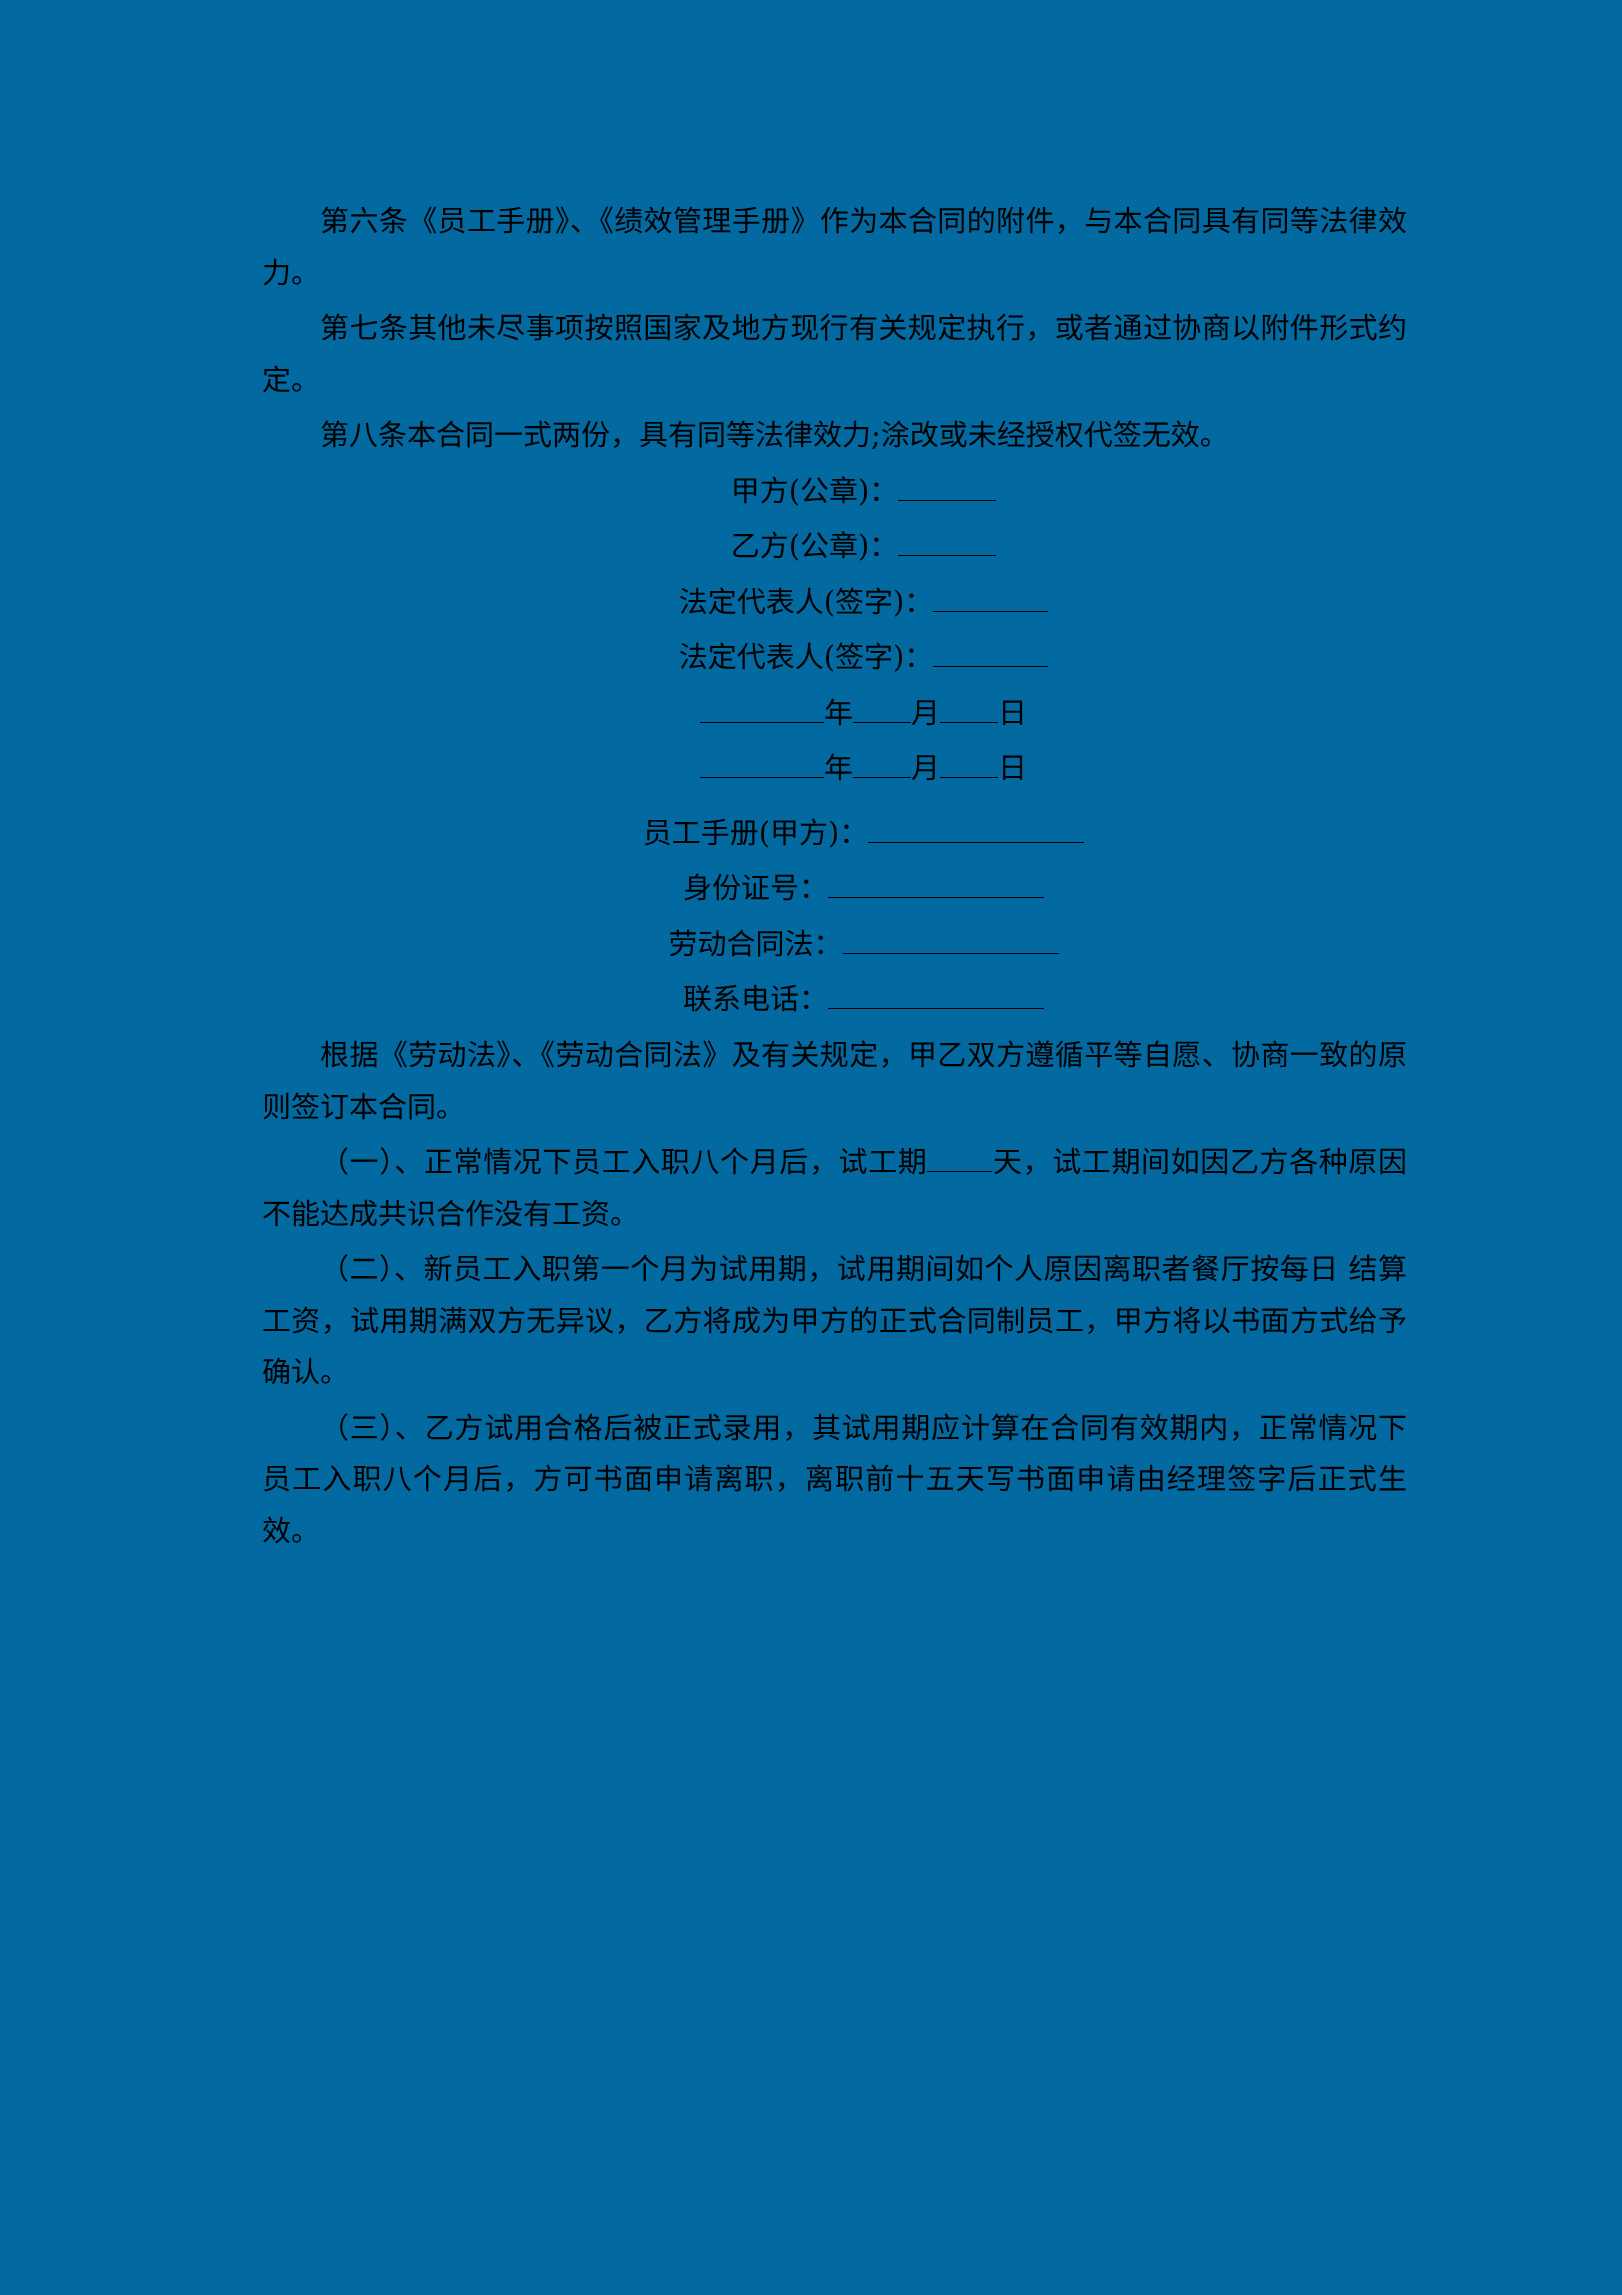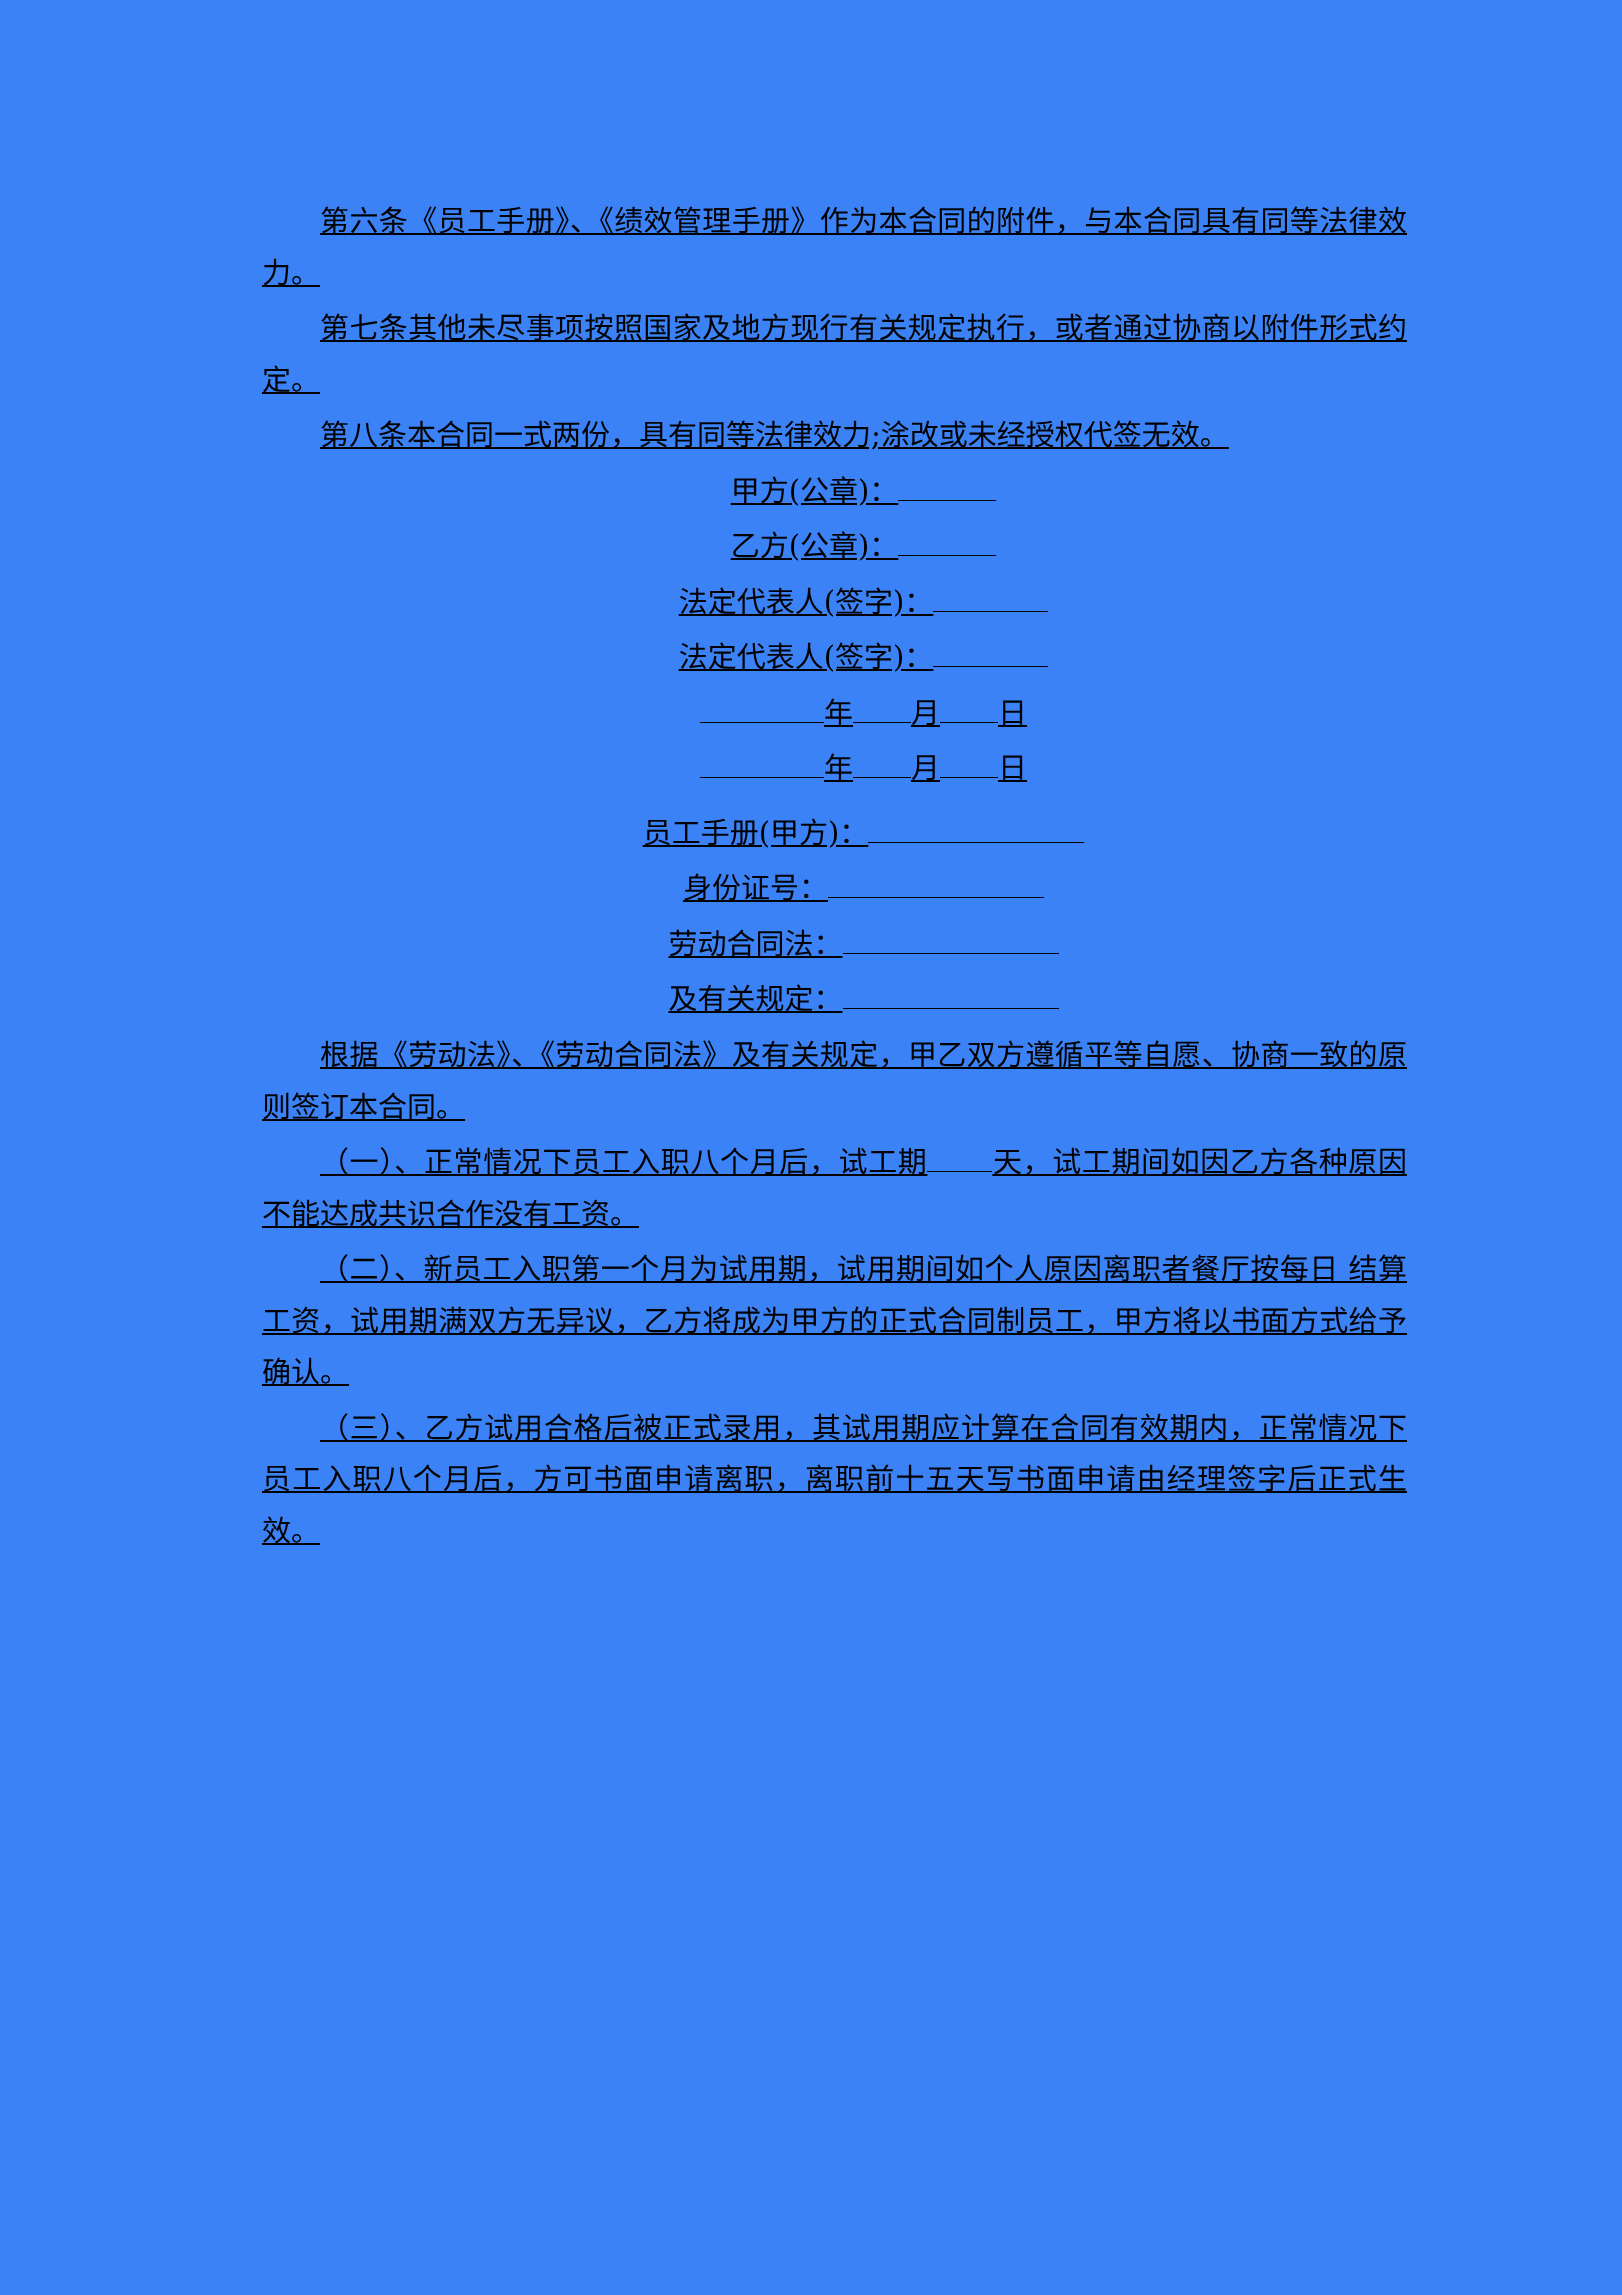--- a/index.html
+++ b/index.html
@@ -11,22 +11,21 @@
     width: 1623px;
     height: 2295px;
     font-family: "DejaVu Serif", "Liberation Serif", serif;
     color: #000000;
   }
   .page {
     box-sizing: border-box;
     width: 1623px;
     height: 2295px;
     padding: 196px 216px 170px 262px;
-    background: #3b82f6;
-    text-decoration: underline;
+    background: #0369a1;
   }
   .doc {
     font-size: 29px;
     line-height: 1.78;
   }
   
   p.para {
     margin: 0 0 3.9px 0;
     text-indent: 2em;
     text-align: justify;
@@ -79,21 +78,21 @@
     <div class="gap-tall"></div>
 
 
     <p class="line"><span>员工手册(甲方)：</span><span class="blank-l"></span></p>
 
 
     <p class="line"><span>身份证号：</span><span class="blank-l"></span></p>
 
     <p class="line"><span>劳动合同法：</span><span class="blank-l"></span></p>
 
-    <p class="line"><span>及有关规定：</span><span class="blank-l"></span></p>
+    <p class="line"><span>联系电话：</span><span class="blank-l"></span></p>
 
     <p class="para">根据《劳动法》、《劳动合同法》及有关规定，甲乙双方遵循平等自愿、协商一致的原则签订本合同。</p>
 
     <p class="para"><span>（一）、正常情况下员工入职八个月后，试工期</span><span class="blank-xs"></span><span>天，试工期间如因乙方各种原因不能达成共识合作没有工资。</span></p>
 
     <p class="para">（二）、新员工入职第一个月为试用期，试用期间如个人原因离职者餐厅按每日 结算工资，试用期满双方无异议，乙方将成为甲方的正式合同制员工，甲方将以书面方式给予确认。</p>
 
     <p class="para">（三）、乙方试用合格后被正式录用，其试用期应计算在合同有效期内，正常情况下员工入职八个月后，方可书面申请离职，离职前十五天写书面申请由经理签字后正式生效。</p>
 
 

